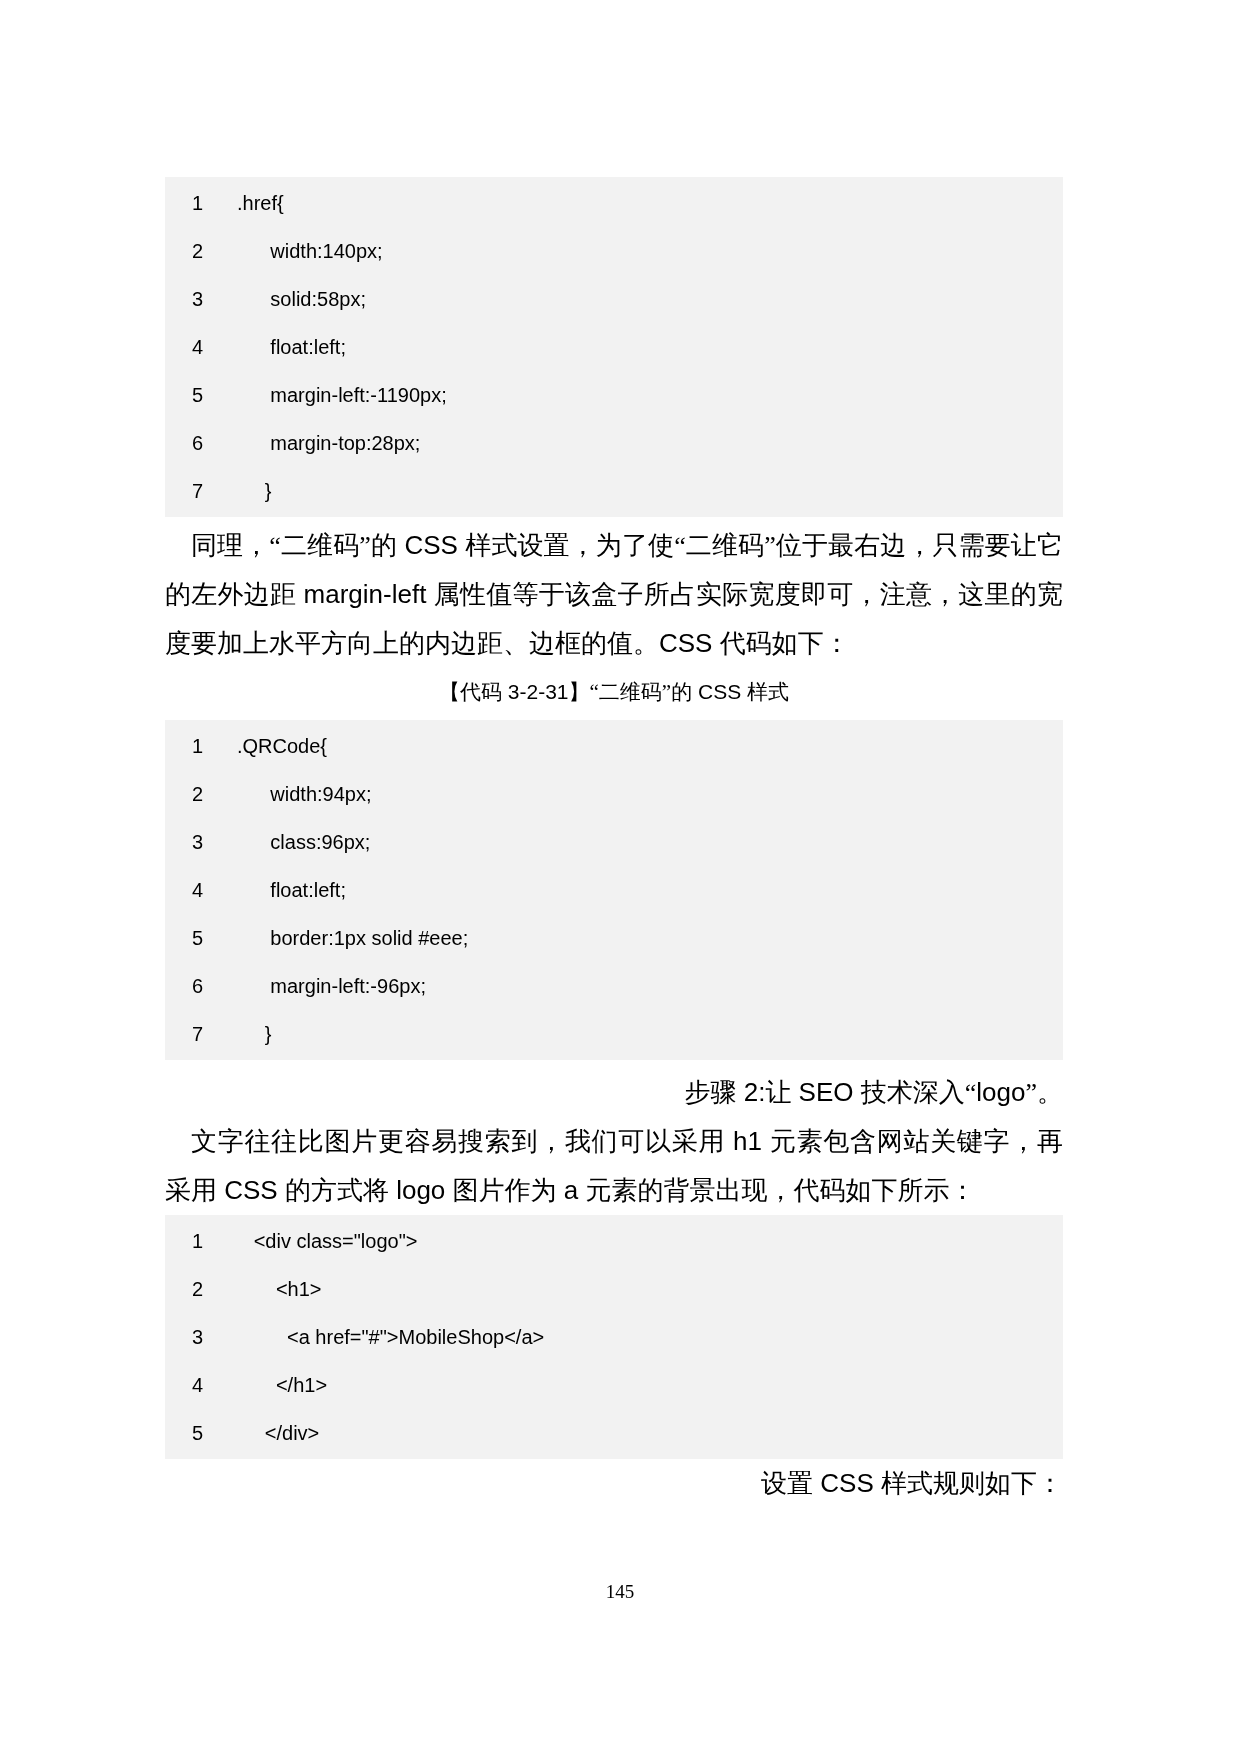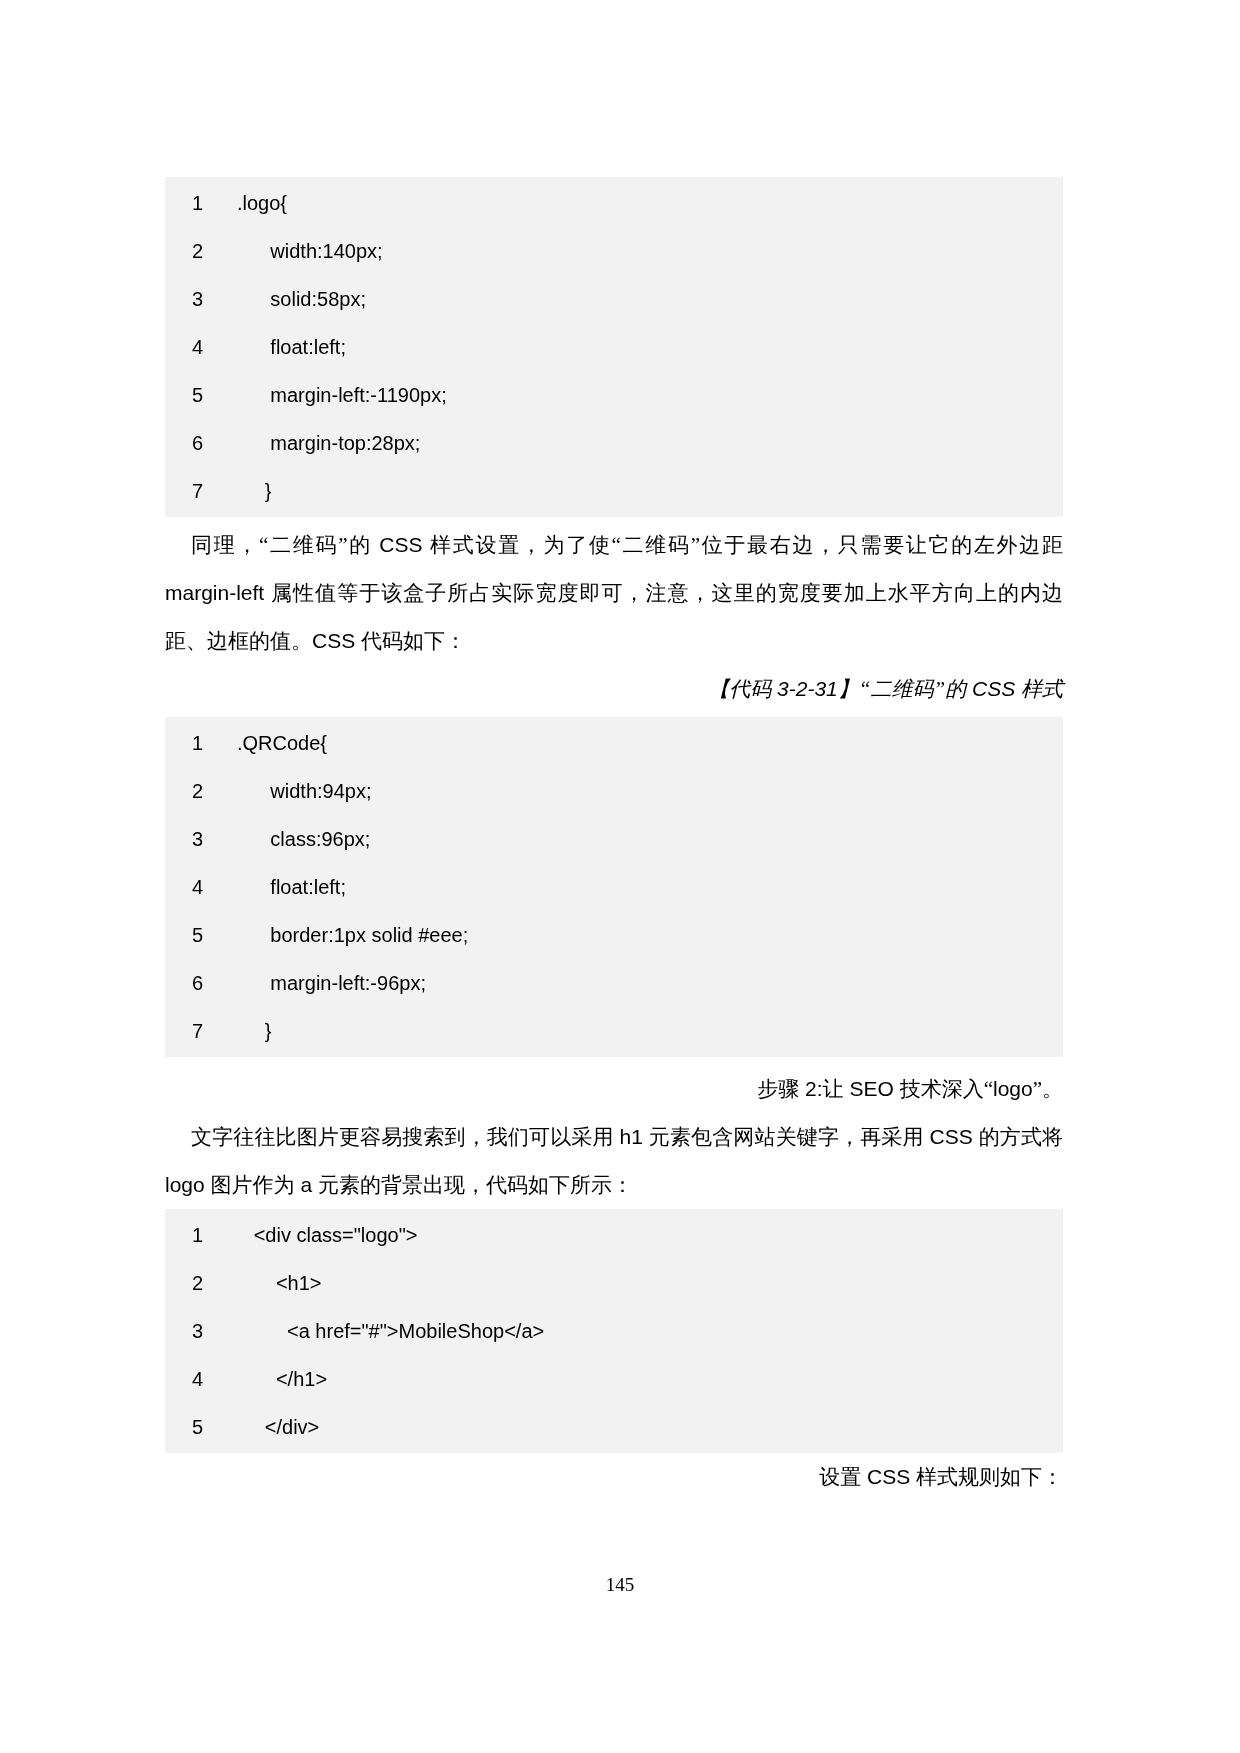--- a/index.html
+++ b/index.html
@@ -30,53 +30,52 @@
     font-size: 20px;
     white-space: pre;
   }
   .code-num {
     flex: 0 0 45px;
     padding-left: 27px;
     color: #000000;
   }
   .code-text { flex: 1 1 auto; }
   .para {
-    font-size: 21px;
+    font-size: 26px;
     line-height: 48px;
     text-align: justify;
     text-indent: 26px;
     margin: 0;
   }
   .para.no-justify { text-align: right; }
   .caption {
     font-size: 21px;
     line-height: 48px;
-    text-align: right;
+    text-align: center;
     margin: 0;
-    font-style: italic;
   }
   .lat { font-family: "Liberation Sans", "DejaVu Sans", sans-serif; }
   .gap-4 { margin-top: 4px; }
   .gap-8 { margin-top: 8px; }
   .page-number {
     margin-top: 72px;
     text-align: center;
     font-size: 19px;
     line-height: 24px;
     font-family: "Liberation Serif", "DejaVu Serif", serif;
   }
 </style>
 </head>
 <body>
 
 <div class="page">
   <div class="content">
 
     <div class="code-block">
-        <div class="code-line"><span class="code-num">1</span><span class="code-text">.logo{</span></div>
+        <div class="code-line"><span class="code-num">1</span><span class="code-text">.href{</span></div>
         <div class="code-line"><span class="code-num">2</span><span class="code-text">      width:140px;</span></div>
         <div class="code-line"><span class="code-num">3</span><span class="code-text">      solid:58px;</span></div>
         <div class="code-line"><span class="code-num">4</span><span class="code-text">      float:left;</span></div>
         <div class="code-line"><span class="code-num">5</span><span class="code-text">      margin-left:-1190px;</span></div>
         <div class="code-line"><span class="code-num">6</span><span class="code-text">      margin-top:28px;</span></div>
         <div class="code-line"><span class="code-num">7</span><span class="code-text">     }</span></div>
       </div>
 
     <p class="para mixed gap-4">同理，“二维码”的<span class="lat"> CSS </span>样式设置，为了使“二维码”位于最右边，只需要让它的左外边距<span class="lat"> margin-left </span>属性值等于该盒子所占实际宽度即可，注意，这里的宽度要加上水平方向上的内边距、边框的值。<span class="lat">CSS </span>代码如下：</p>
 

